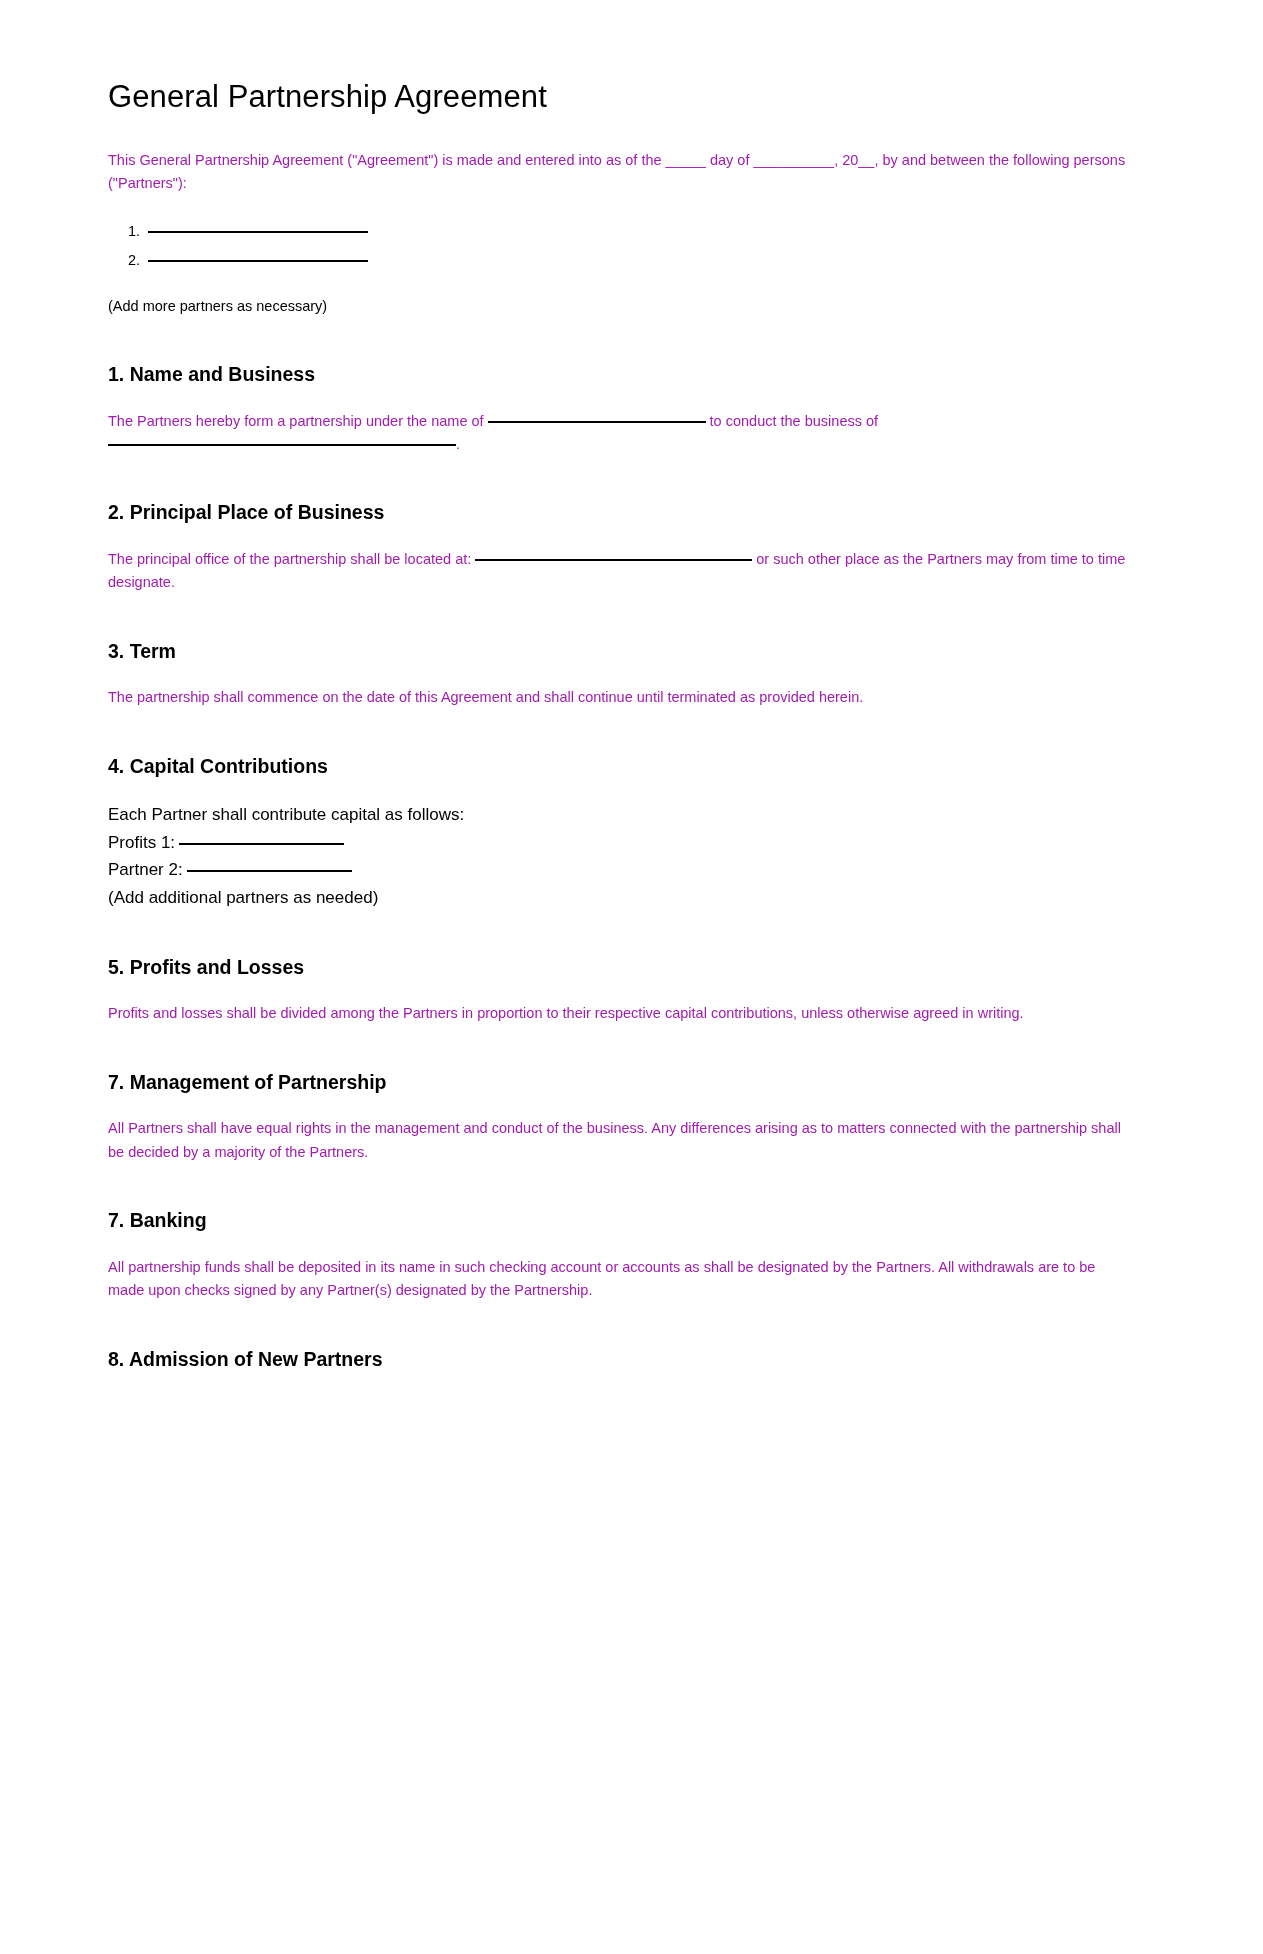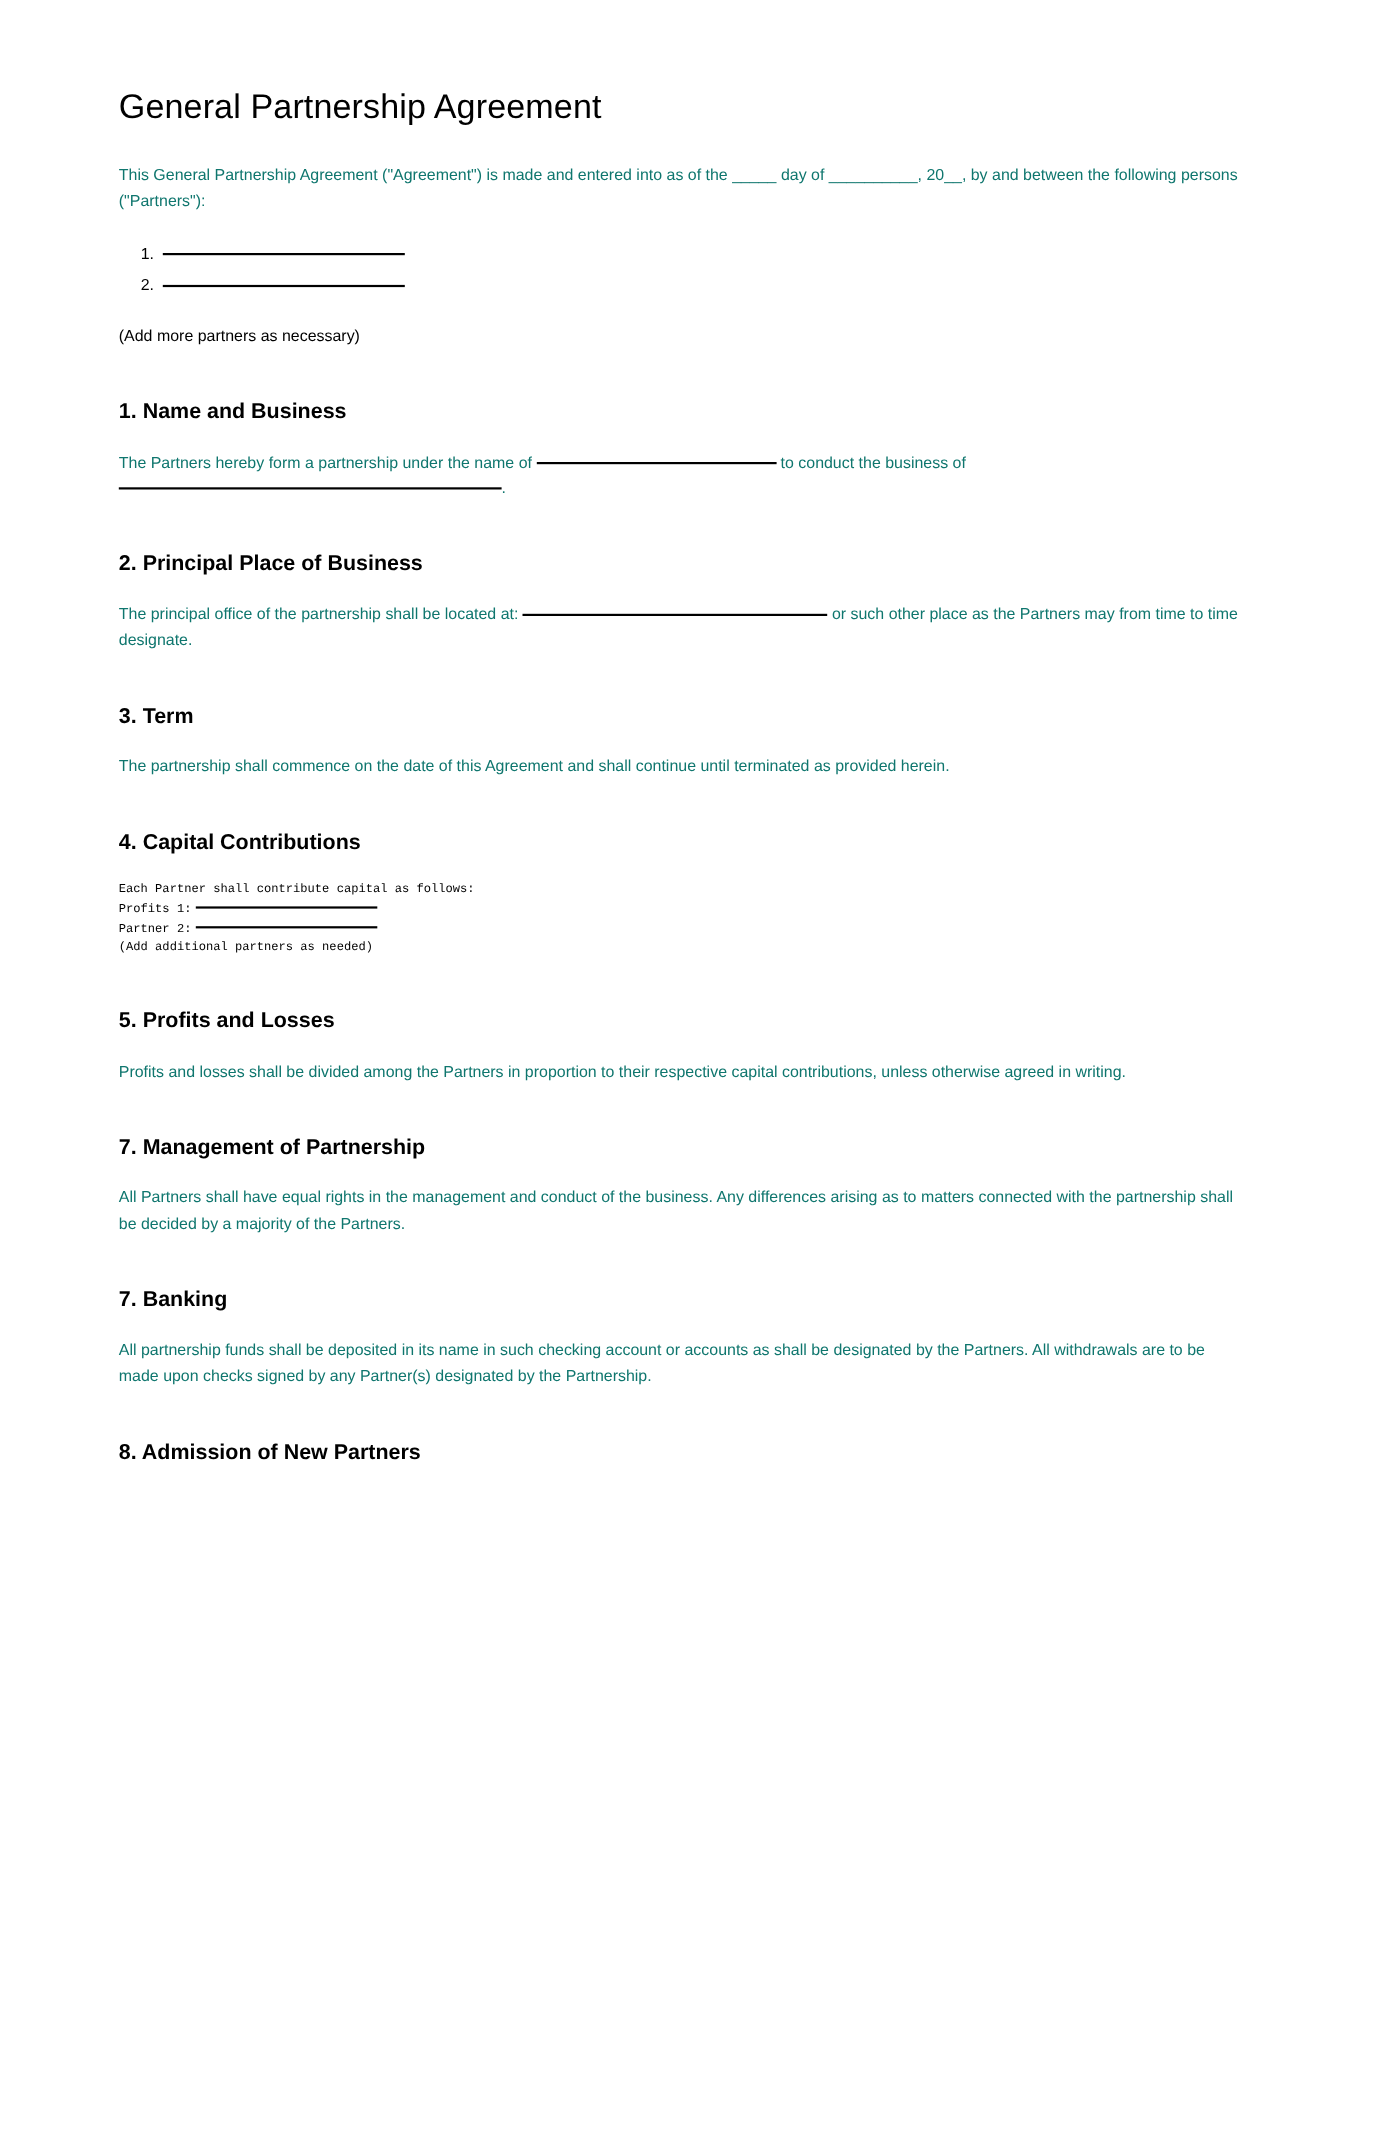--- a/index.html
+++ b/index.html
@@ -39,21 +39,21 @@
     font-size: 19.5px;
     font-weight: bold;
     line-height: 1.3;
     margin: 44px 0 22px 0;
     color: #000;
   }
   p.body-text {
     font-size: 14.5px;
     line-height: 1.62;
     margin: 0 0 0 0;
-    color: #0f766e;
+    color: #a21caf;
   }
   p.intro {
     margin-bottom: 24px;
   }
   ol.partners-list {
     margin: 0 0 22px 0;
     padding-left: 36px;
     font-size: 14.5px;
     line-height: 1.62;
     list-style-position: outside;
@@ -75,23 +75,22 @@
   .rule-business { width: 348px; }
   .rule-office { width: 277px; margin: 0 4px; }
   .rule-partner-cap { width: 165px; margin-left: 4px; }
 
   .note-line {
     font-size: 14.5px;
     line-height: 1.62;
     margin: 0;
   }
   .cap-lines {
-    font-size: 11px;
+    font-size: 17px;
     line-height: 1.62;
-    font-family: Liberation Mono, monospace;
   }
   .cap-lines div { white-space: nowrap; }
   .second-line {
     margin-top: 4px;
   }
 </style>
 </head>
 <body>
 
 <div class="page">

